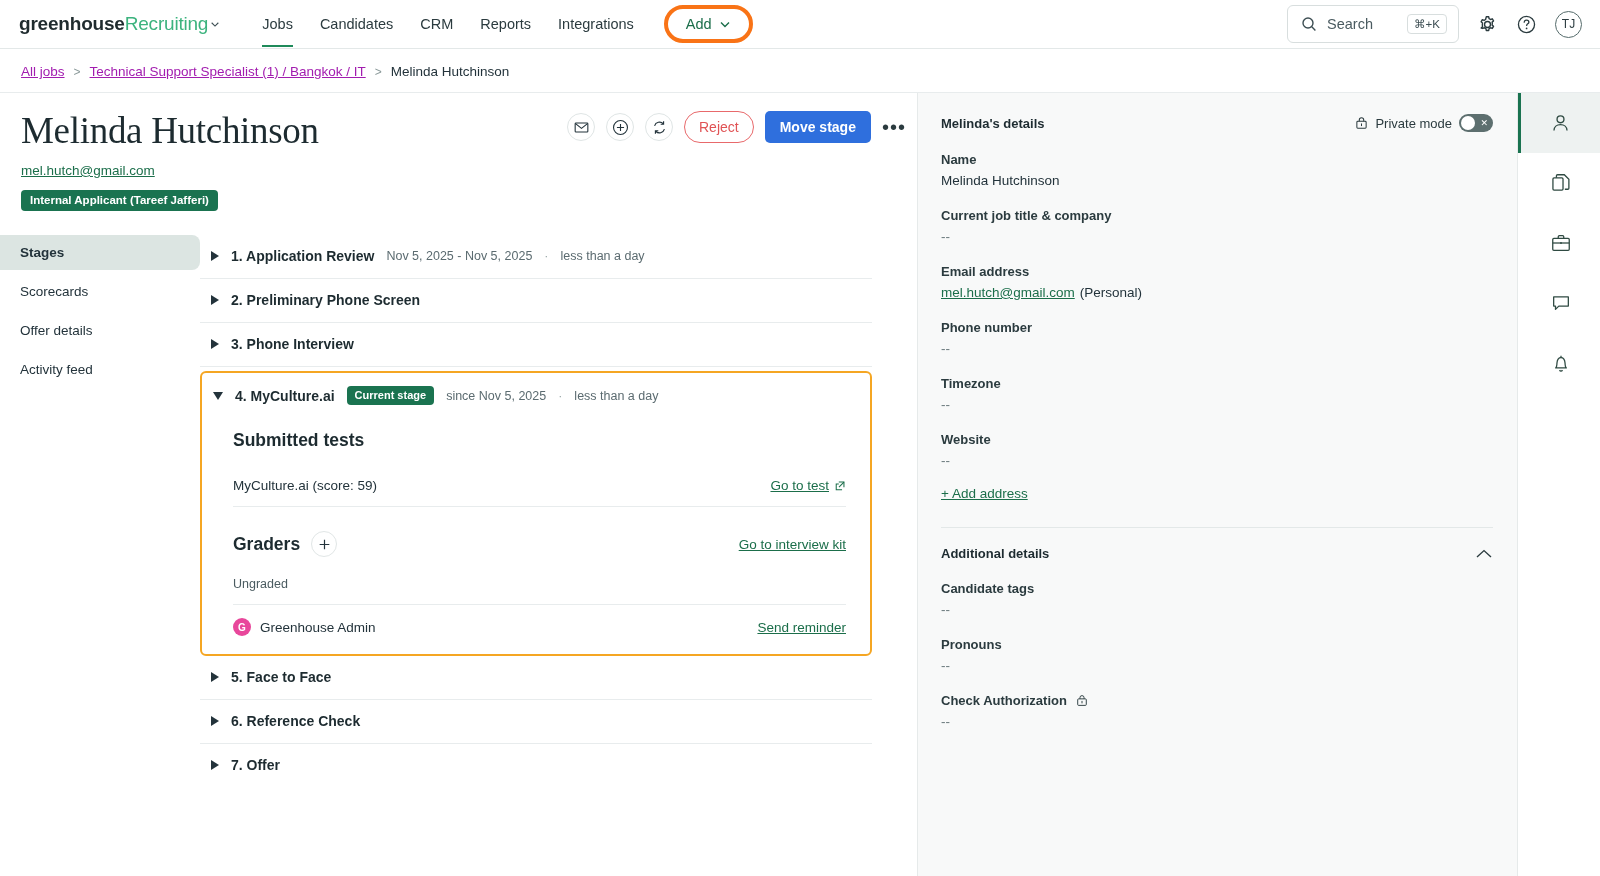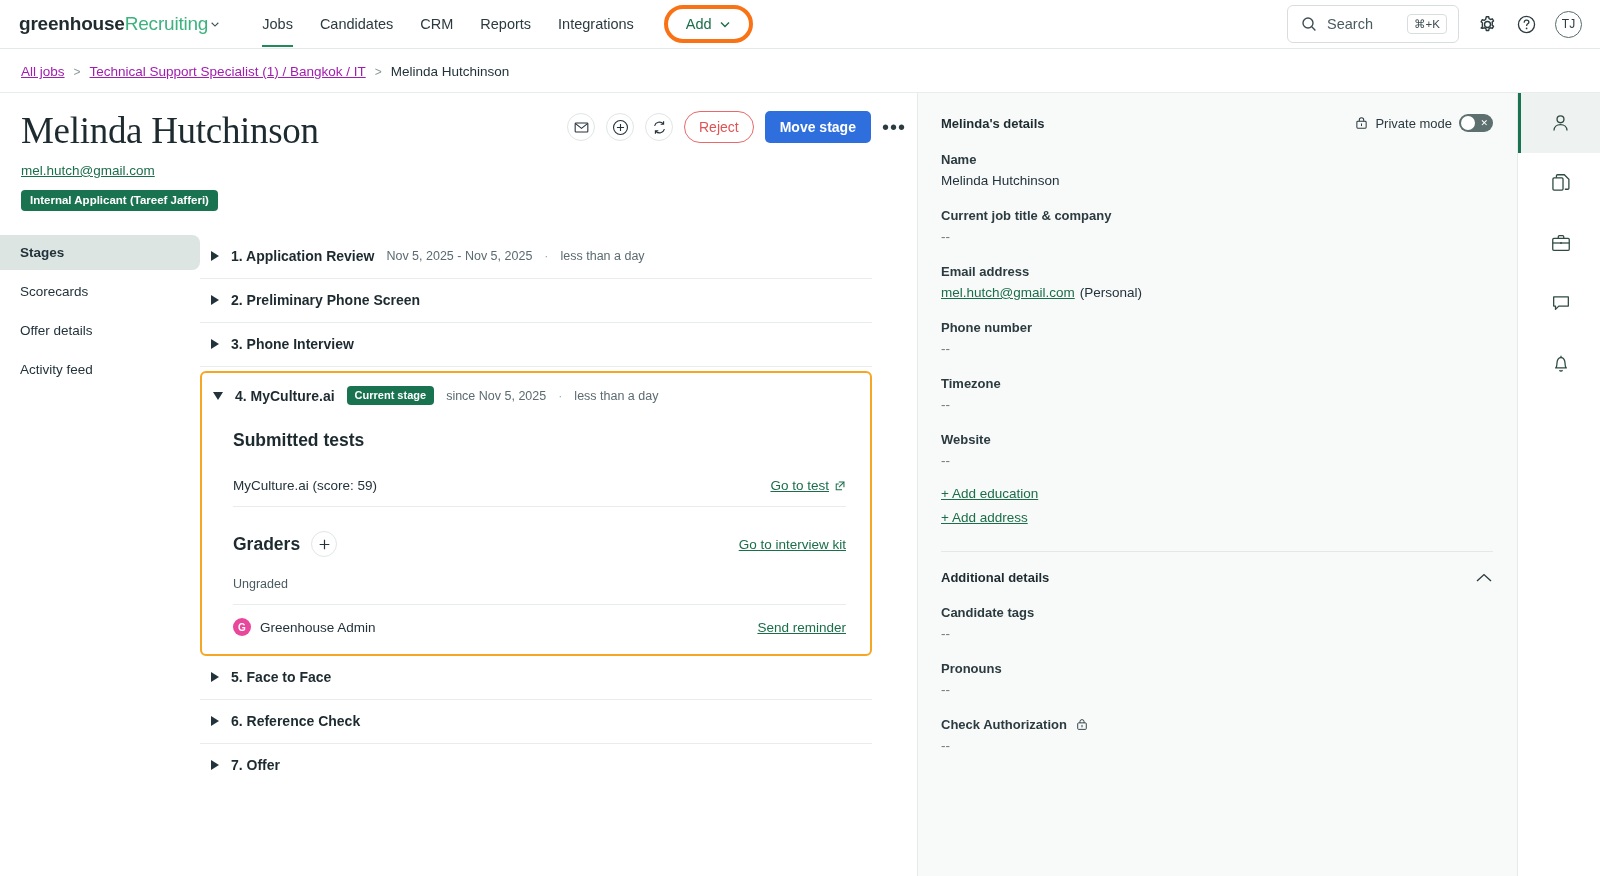--- a/index.html
+++ b/index.html
@@ -448,21 +448,20 @@
       <div class="flabel">Timezone</div>
       <div class="fval dash">--</div>
     </div>
 
     <div class="fgroup">
       <div class="flabel">Website</div>
       <div class="fval dash">--</div>
     </div>
 
     <div style="margin-top:18px">
-      <span class="addlink">+ Add education</span>
       <span class="addlink">+ Add address</span>
     </div>
 
     <div class="rp-div"></div>
 
     <div class="sect2-head">
       <span class="rp-title">Additional details</span>
       <svg width="18" height="12" viewBox="0 0 18 12">
         <path d="M2 9 L9 2.6 L16 9" fill="none" stroke="#2b3b3f" stroke-width="1.4"></path>
       </svg>

